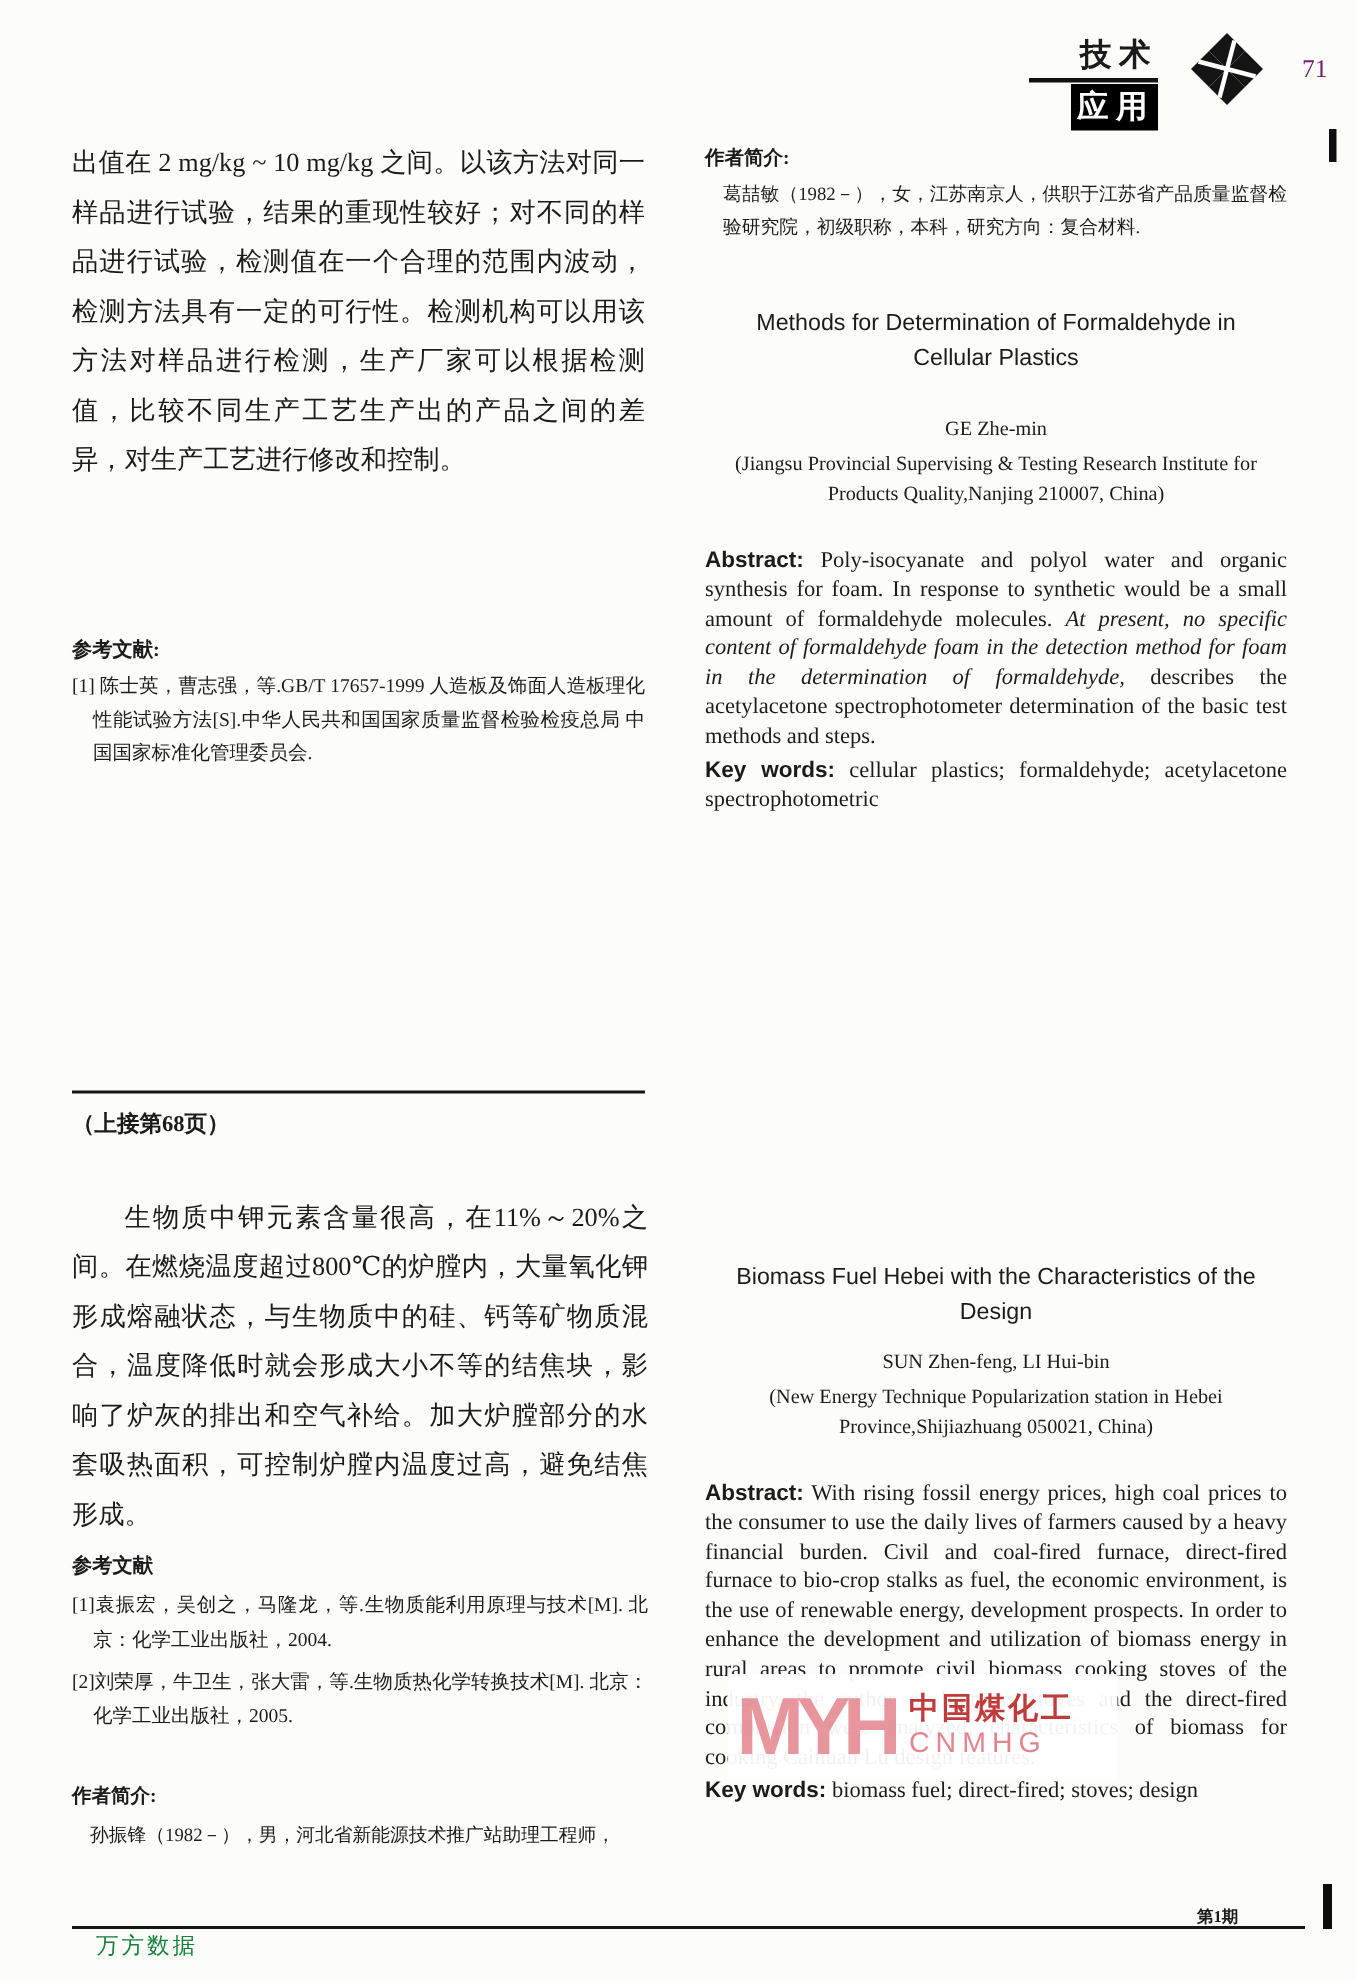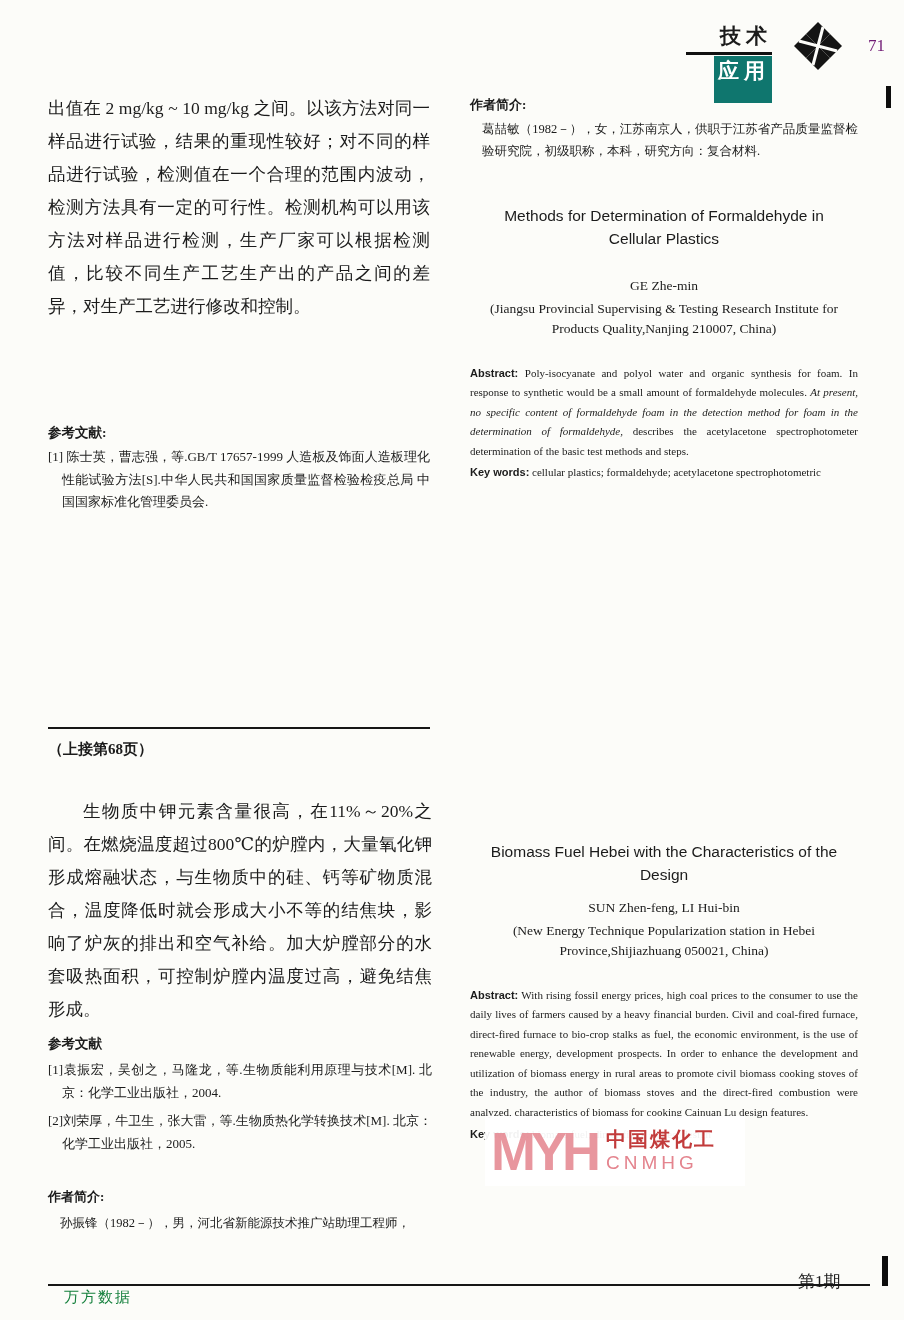--- a/index.html
+++ b/index.html
@@ -7,44 +7,44 @@
         font-family:"Liberation Serif","DejaVu Serif",serif;color:#1b1b1b;margin:0 auto;}
   .abs{position:absolute;}
   .b{font-weight:bold;}
   .i{font-style:italic;}
   .sans{font-family:"Liberation Sans","DejaVu Sans",sans-serif;}
 
   
   .hdr{top:22px;left:686px;width:86px;text-align:right;}
   .hdr-t1{font-weight:bold;font-size:21px;letter-spacing:5px;padding-bottom:2px;
           border-bottom:3px solid #111;}
-  .hdr-t2{display:inline-block;background:#0f766e;color:#fff;font-weight:bold;font-size:21px;
-          letter-spacing:5px;padding:1px 2px 18px 4px;margin-top:1px;}
+  .hdr-t2{display:inline-block;background:#000000;color:#fff;font-weight:bold;font-size:21px;
+          letter-spacing:5px;padding:1px 2px 2px 4px;margin-top:1px;}
   .pageno{top:36px;left:868px;font-size:17px;color:#701a75;}
   .bar{background:#0d0d0d;}
 
   
   .cn-body{font-size:17.5px;line-height:33px;text-align:justify;}
   .indent2{text-indent:2em;}
   .refs-h{font-size:13.5px;font-weight:bold;}
   .refs{font-size:13px;line-height:22.5px;text-align:justify;}
   .refs p{margin:2px 0;padding-left:14px;text-indent:-14px;}
   .bio-h{font-size:13px;font-weight:bold;}
   .bio{font-size:12.5px;line-height:22px;text-align:justify;margin-left:12px;}
   .en-title{font-family:"Liberation Sans","DejaVu Sans",sans-serif;font-weight:normal;
             font-size:15.5px;line-height:23px;text-align:center;}
   .en-center{font-size:13.5px;line-height:20.5px;text-align:center;}
-  .abstract{font-size:11px;line-height:19.6px;text-align:justify;}
+  .abstract{font-size:15px;line-height:19.6px;text-align:justify;}
   .kw{margin-top:2px;}
   .contd{font-size:15px;font-weight:bold;}
 
   
   .rule{background:#161616;}
   .footer-left{font-size:15px;color:#15803d;letter-spacing:2px;}
-  .footer-right{font-size:17px;font-weight:normal;}
+  .footer-right{font-size:11px;font-weight:bold;}
 
   
   .wm{display:flex;align-items:center;background:rgba(255,255,255,0.94);padding:2px 6px;}
   .wm-logo{font-family:"Liberation Sans","DejaVu Sans",sans-serif;font-weight:bold;
            font-size:54px;line-height:54px;color:#e4848e;letter-spacing:-5px;opacity:0.85;}
   .wm-right{margin-left:10px;text-align:left;}
   .wm-cn{font-size:20px;font-weight:bold;color:#c23b3b;line-height:24px;letter-spacing:2px;}
   .wm-en{font-family:"Liberation Sans","DejaVu Sans",sans-serif;font-size:19px;color:#e4848e;
          letter-spacing:4px;line-height:24px;}
 </style>

